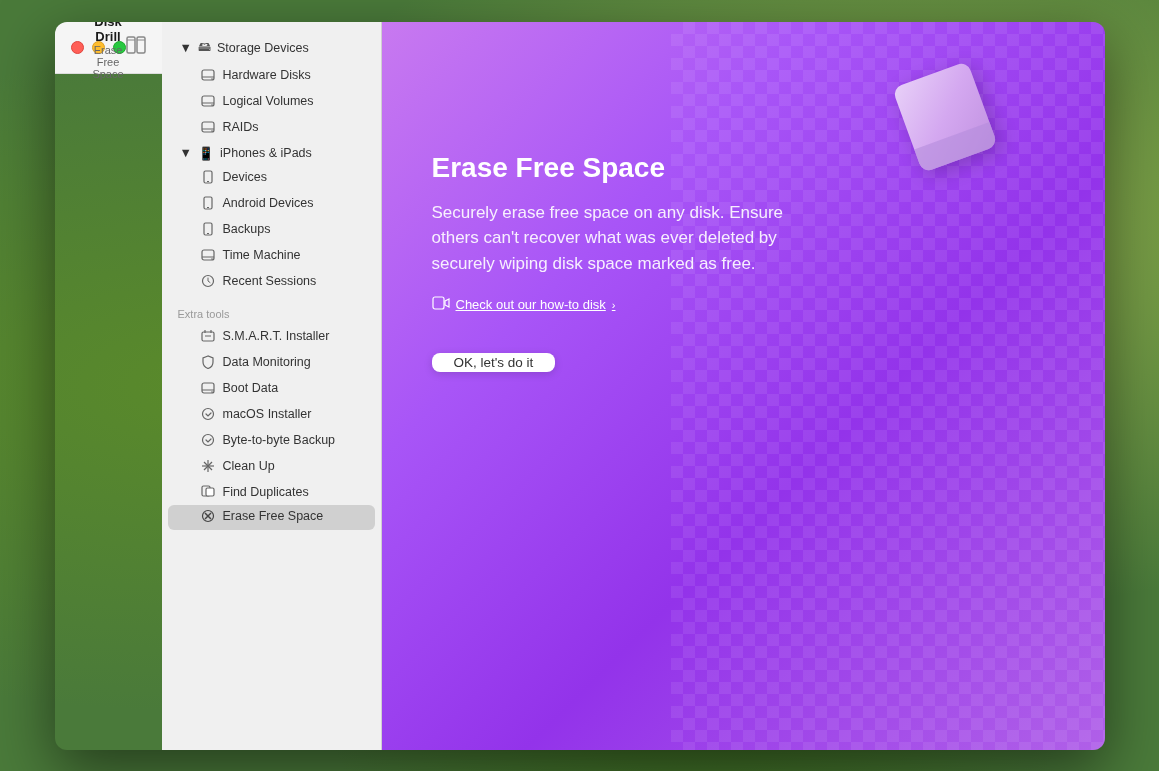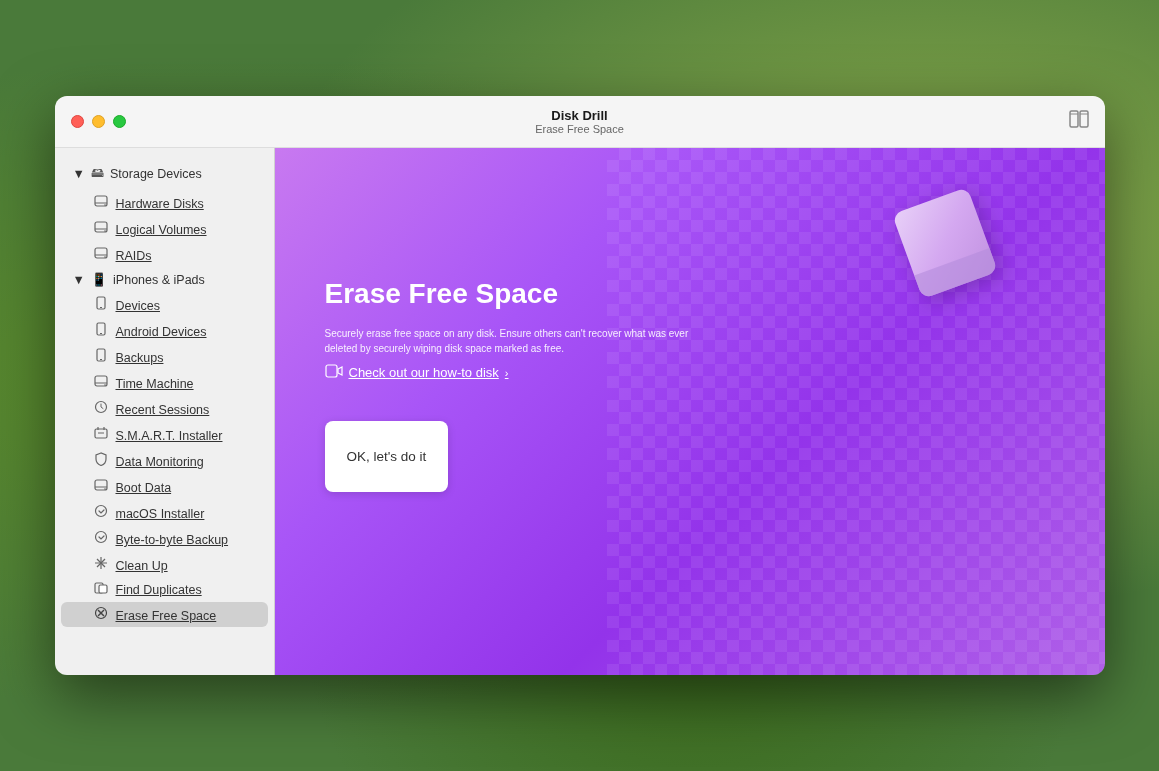--- a/index.html
+++ b/index.html
@@ -12,25 +12,24 @@
         radial-gradient(ellipse at 80% 30%, #8aaa4a 0%, transparent 50%),
         radial-gradient(ellipse at 60% 80%, #3a6a1a 0%, transparent 40%);
       display: flex;
       align-items: center;
       justify-content: center;
       font-family: -apple-system, BlinkMacSystemFont, 'Helvetica Neue', sans-serif;
     }
 
     .window {
       width: 1050px;
-      height: 579px;
+      height: 728px;
       border-radius: 12px;
       overflow: hidden;
       display: flex;
-      flex-direction: column;
       box-shadow: 0 20px 60px rgba(0,0,0,0.5);
     }
 
     .titlebar {
       background: #f5f5f5;
       height: 52px;
       display: flex;
       align-items: center;
       padding: 0 16px;
       border-bottom: 1px solid #ddd;
@@ -100,29 +99,28 @@
       overflow-y: auto;
       padding: 10px 0;
       border-right: 1px solid #d0d0d0;
     }
 
     .sidebar::-webkit-scrollbar { width: 6px; }
     .sidebar::-webkit-scrollbar-thumb { background: #c0c0c0; border-radius: 3px; }
 
     .sidebar-item {
       display: flex;
-      align-items: flex-end;
+      align-items: flex-start;
       padding: 4px 10px 4px 32px;
       font-size: 12.5px;
       color: #333;
       cursor: pointer;
       gap: 7px;
       border-radius: 6px;
       margin: 1px 6px;
-      text-decoration: underline;
     }
 
     .sidebar-item.active {
       background: #d0d0d0;
     }
 
     .sidebar-item .icon {
       font-size: 13px;
       color: #555;
       flex-shrink: 0;
@@ -202,43 +200,43 @@
     }
 
     .main-title {
       font-size: 28px;
       font-weight: 700;
       color: white;
       margin-bottom: 16px;
     }
 
     .main-description {
-      font-size: 10px;
+      font-size: 17px;
       color: rgba(255,255,255,0.9);
       max-width: 380px;
       line-height: 1.5;
-      margin-bottom: 8px;
+      margin-bottom: 20px;
     }
 
     .video-link {
       display: flex;
       align-items: center;
       gap: 6px;
       color: white;
       font-size: 13px;
       text-decoration: underline;
       cursor: pointer;
       margin-bottom: 40px;
     }
 
     .cta-button {
       background: white;
       border: none;
       border-radius: 8px;
-      padding: 28px 22px;
+      padding: 2px 22px;
       font-size: 13.5px;
       font-weight: 500;
       color: #333;
       cursor: pointer;
       display: inline-block;
       box-shadow: 0 2px 8px rgba(0,0,0,0.15);
     }
   </style>
 </head>
 <body>
@@ -361,20 +359,21 @@
       <div class="sidebar-item">
         <span class="icon">
           <svg width="14" height="14" viewBox="0 0 14 14" fill="none">
               <circle cx="7" cy="7" r="5.5" stroke="#666" stroke-width="1.2"></circle>
               <path d="M7 4v3l2 1.5" stroke="#666" stroke-width="1" stroke-linecap="round"></path>
             </svg>
         </span>
         <span>Recent Sessions</span>
       </div>
 
+      <div class="sidebar-extra-tools-label">Extra tools</div>
 
       <div class="sidebar-item">
         <span class="icon">
           <svg width="14" height="14" viewBox="0 0 14 14" fill="none">
               <rect x="1" y="3" width="12" height="9" rx="1.5" stroke="#666" stroke-width="1.2"></rect>
               <line x1="4" y1="1" x2="4" y2="4" stroke="#666" stroke-width="1.2"></line>
               <line x1="10" y1="1" x2="10" y2="4" stroke="#666" stroke-width="1.2"></line>
               <line x1="4" y1="7" x2="10" y2="7" stroke="#666" stroke-width="1"></line>
             </svg>
         </span>

